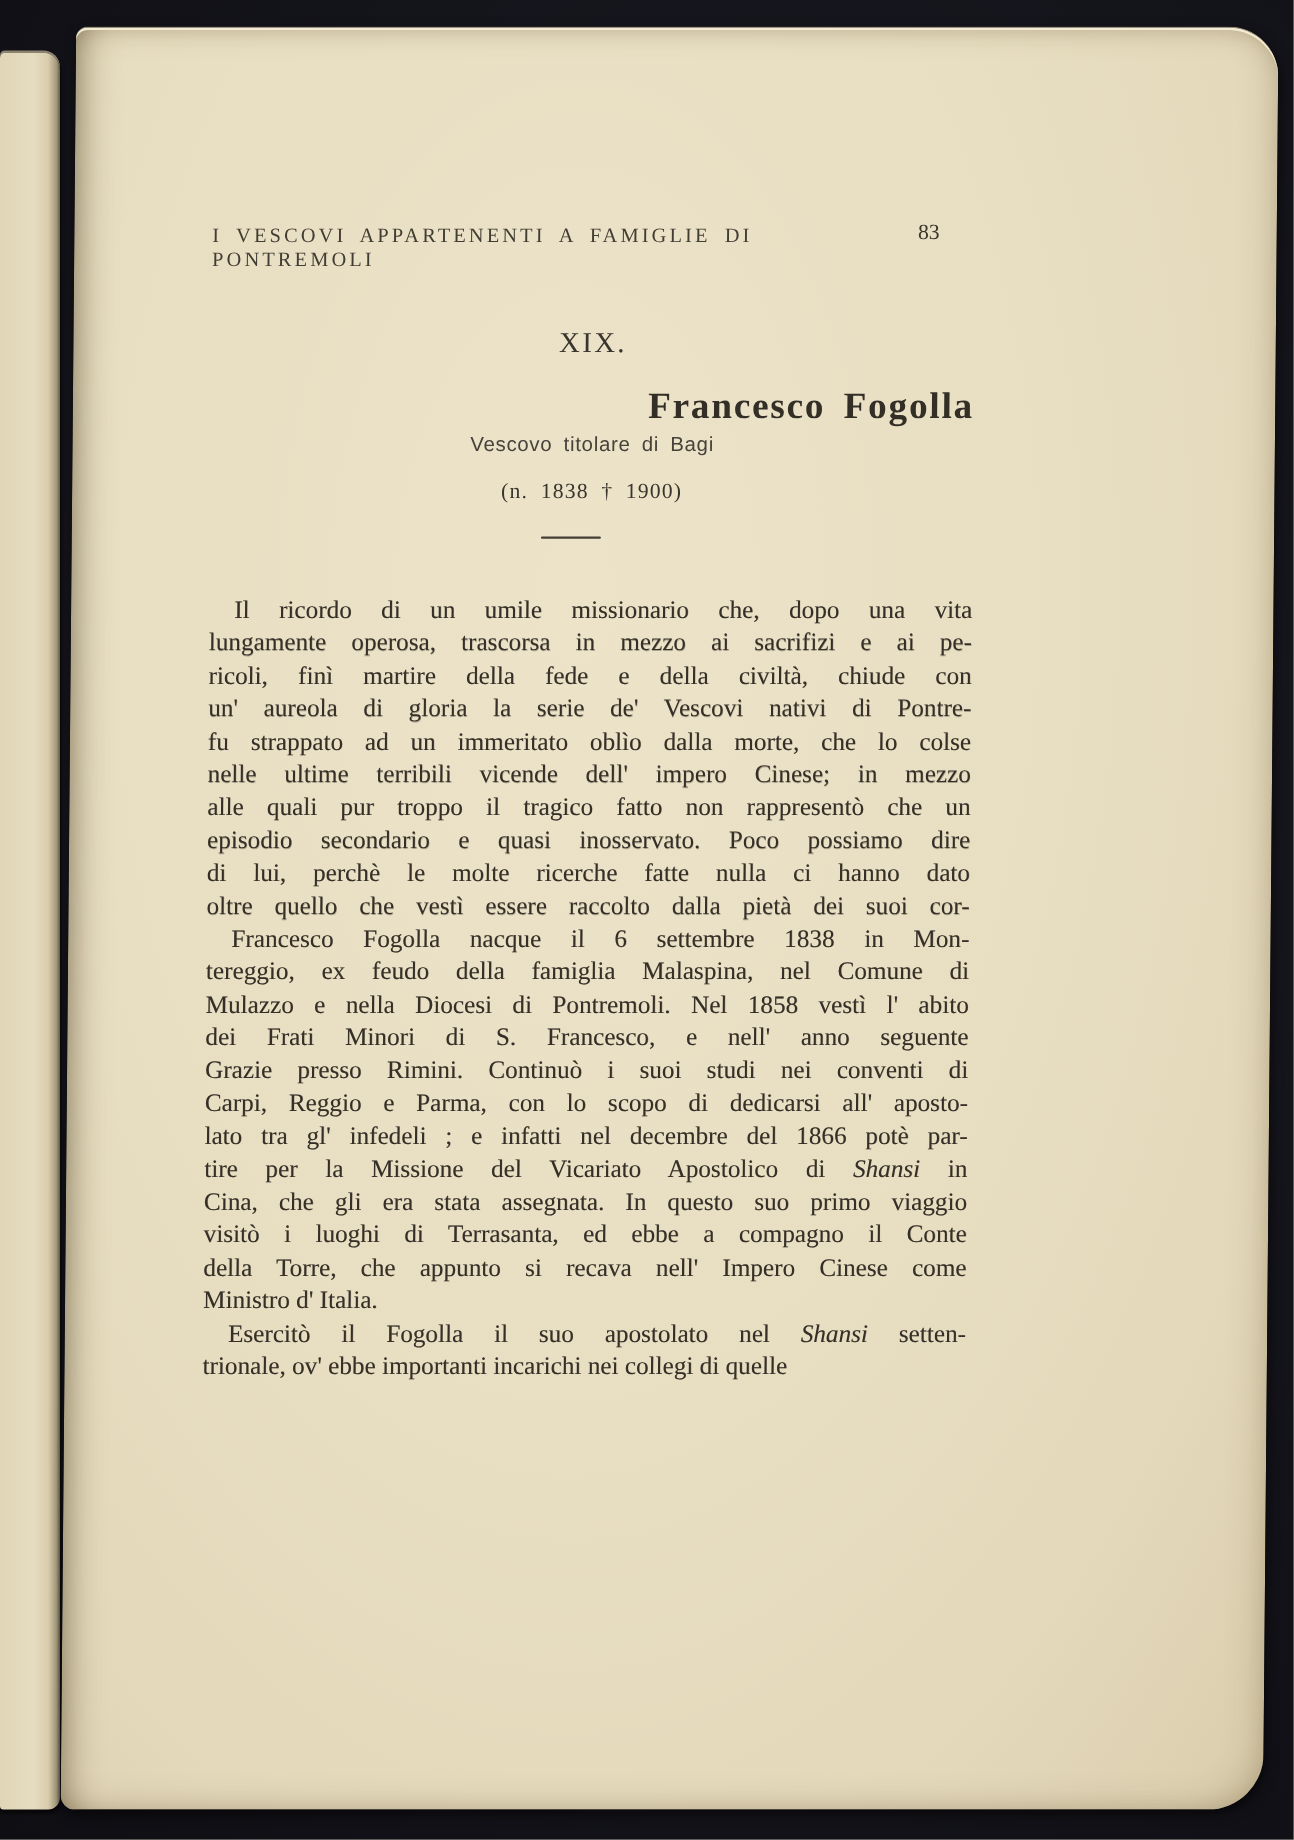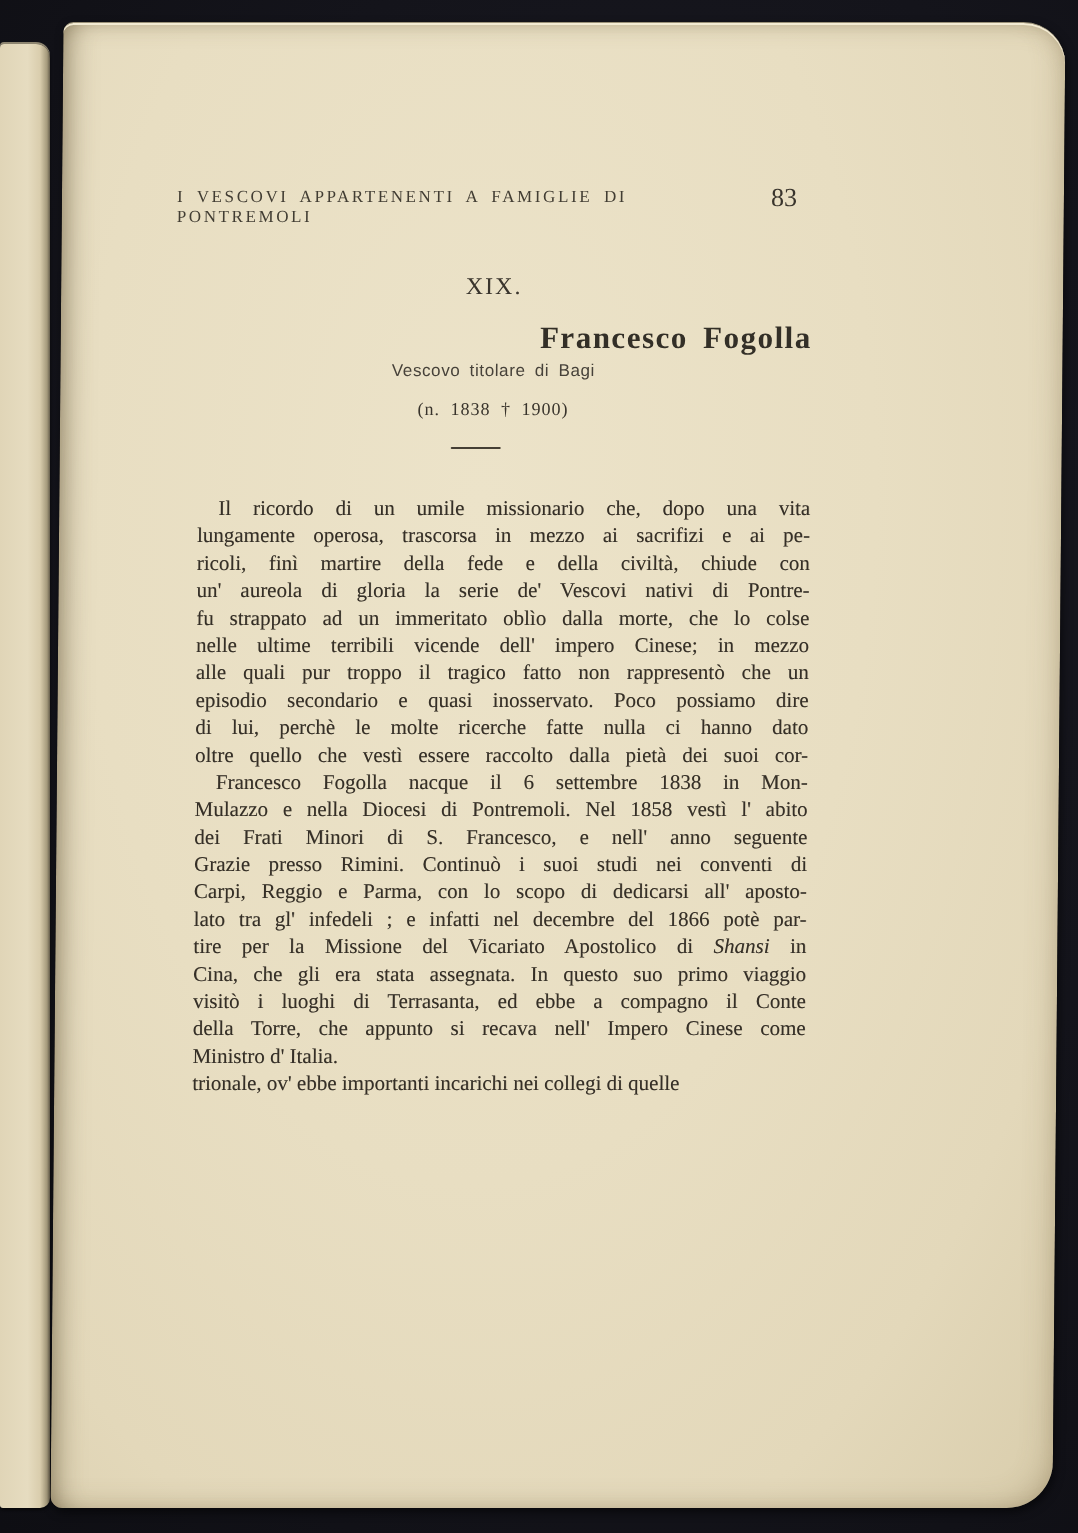--- a/index.html
+++ b/index.html
@@ -56,22 +56,22 @@
   .running-title {
     position: absolute;
     left: 0; right: 56px; top: 2px;
     font-size: 17px;
     letter-spacing: 2.6px;
     word-spacing: 5px;
     color: #423d33;
   }
   .page-number {
     position: absolute;
-    right: 16px; top: -2px;
-    font-size: 26px;
+    right: 30px; top: -2px;
+    font-size: 18px;
     color: #39342c;
   }
 
   .section-number {
     position: absolute;
     top: 250px; left: 0; right: 0;
     text-align: center;
     font-size: 24px;
     letter-spacing: 2px;
     color: #3a352d;
@@ -127,21 +127,20 @@
     text-shadow: .3px .2px .4px rgba(48, 42, 30, .35);
   }
   .para { margin: 0; }
   .line {
     height: 27.4px;
     line-height: 27.4px;
     text-align: justify;
     text-align-last: justify;
     white-space: normal;
     overflow: visible;
-    margin-left: 23px;
   }
   .line.indent { padding-left: 21px; }
   .line.last { text-align-last: left; }
   .line i { font-style: italic; }
 </style>
 </head>
 <body>
 
 <div class="left-page-strip"></div>
 
@@ -171,30 +170,32 @@
           <div class="line">un' aureola di gloria la serie de' Vescovi nativi di Pontre-</div>
           <div class="line">fu strappato ad un immeritato oblìo dalla morte, che lo colse</div>
           <div class="line">nelle ultime terribili vicende dell' impero Cinese; in mezzo</div>
           <div class="line">alle quali pur troppo il tragico fatto non rappresentò che un</div>
           <div class="line">episodio secondario e quasi inosservato. Poco possiamo dire</div>
           <div class="line">di lui, perchè le molte ricerche fatte nulla ci hanno dato</div>
           <div class="line">oltre quello che vestì essere raccolto dalla pietà dei suoi cor-</div>
         </div>
         <div class="para">
           <div class="line indent">Francesco Fogolla nacque il 6 settembre 1838 in Mon-</div>
+          <div class="line">tereggio, ex feudo della famiglia Malaspina, nel Comune di</div>
           <div class="line">Mulazzo e nella Diocesi di Pontremoli. Nel 1858 vestì l' abito</div>
           <div class="line">dei Frati Minori di S. Francesco, e nell' anno seguente</div>
           <div class="line">Grazie presso Rimini. Continuò i suoi studi nei conventi di</div>
           <div class="line">Carpi, Reggio e Parma, con lo scopo di dedicarsi all' aposto-</div>
           <div class="line">lato tra gl' infedeli ; e infatti nel decembre del 1866 potè par-</div>
           <div class="line">tire per la Missione del Vicariato Apostolico di <i>Shansi</i> in</div>
           <div class="line">Cina, che gli era stata assegnata. In questo suo primo viaggio</div>
           <div class="line">visitò i luoghi di Terrasanta, ed ebbe a compagno il Conte</div>
           <div class="line">della Torre, che appunto si recava nell' Impero Cinese come</div>
           <div class="line last">Ministro d' Italia.</div>
         </div>
         <div class="para">
+          <div class="line indent">Esercitò il Fogolla il suo apostolato nel <i>Shansi</i> setten-</div>
           <div class="line last">trionale, ov' ebbe importanti incarichi nei collegi di quelle</div>
         </div>
       </div>
 
   </div>
 </div>
 
 </body></html>

